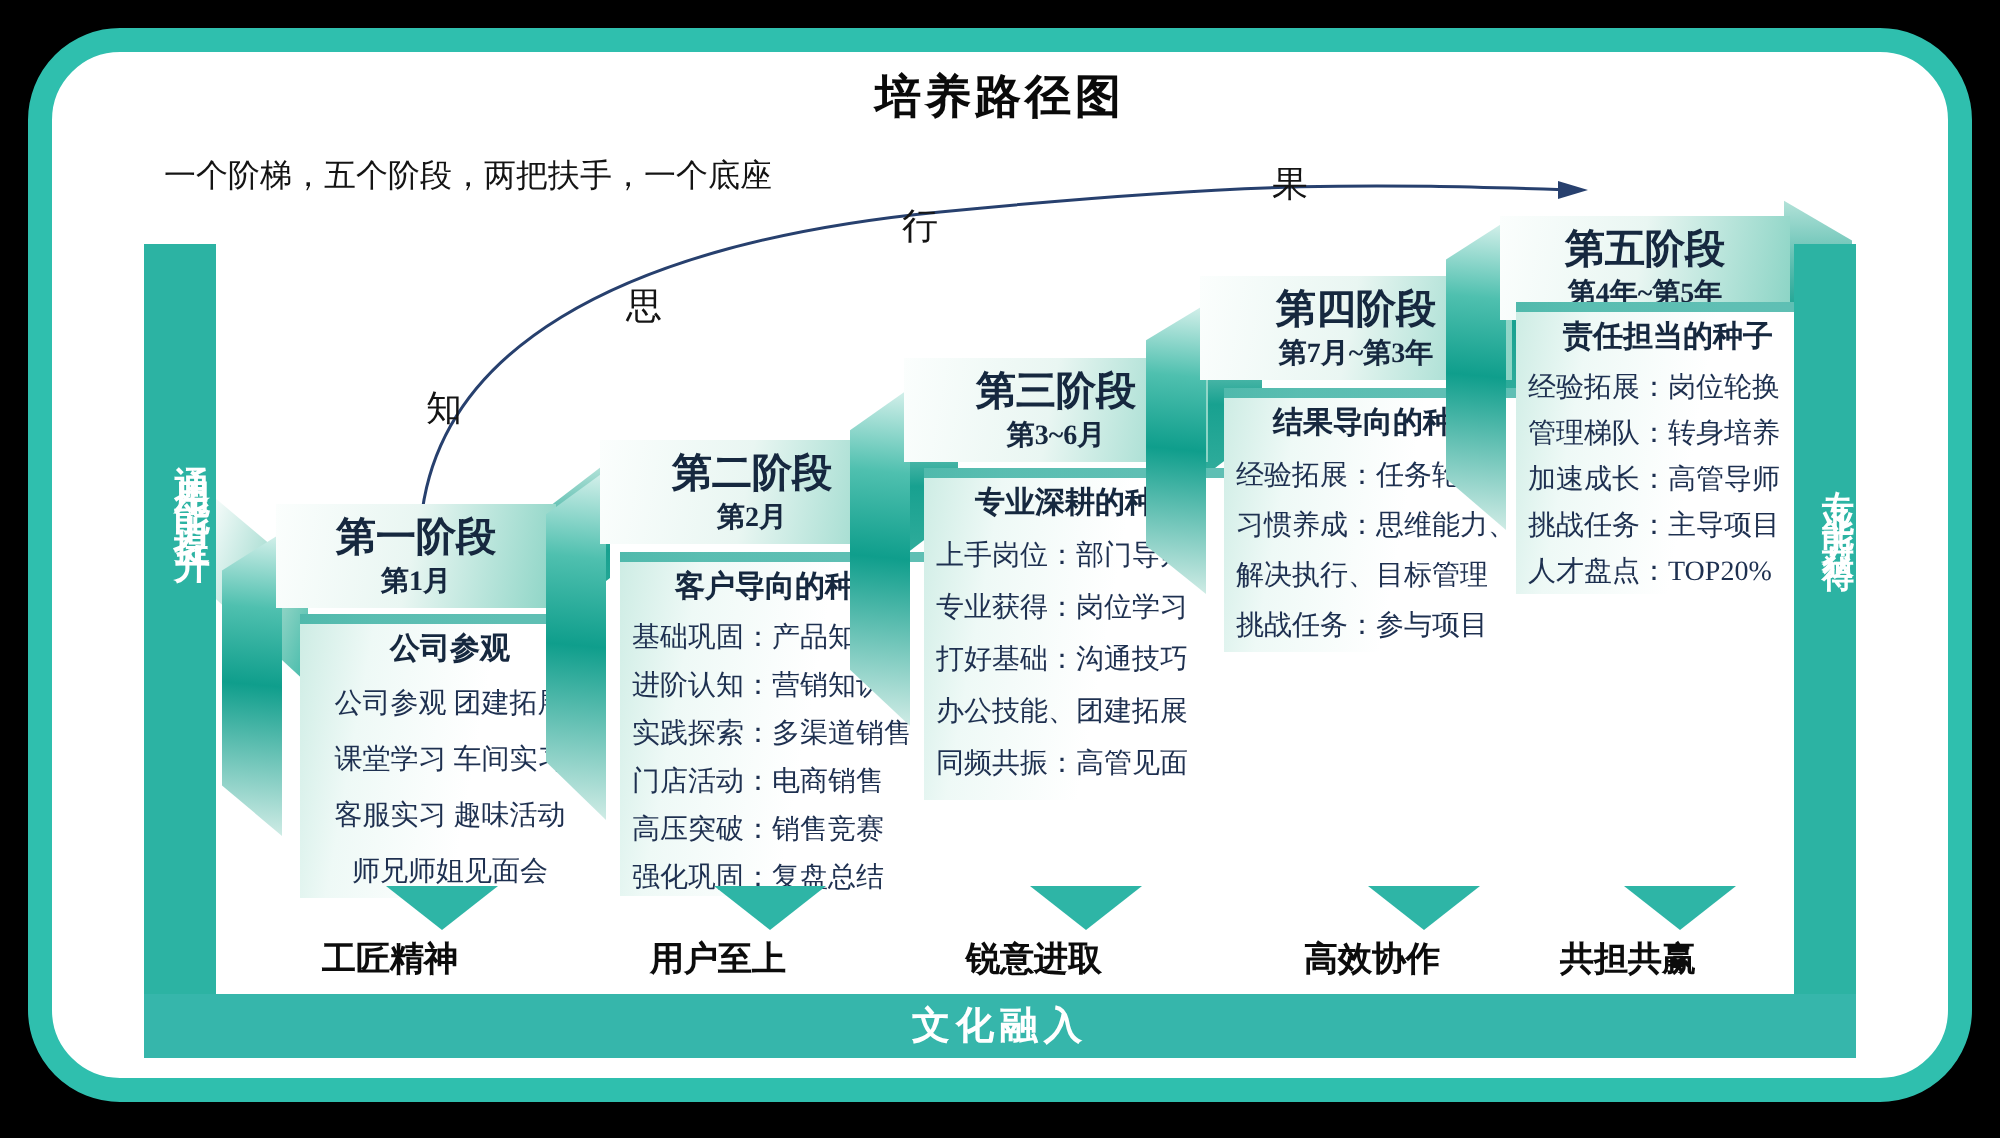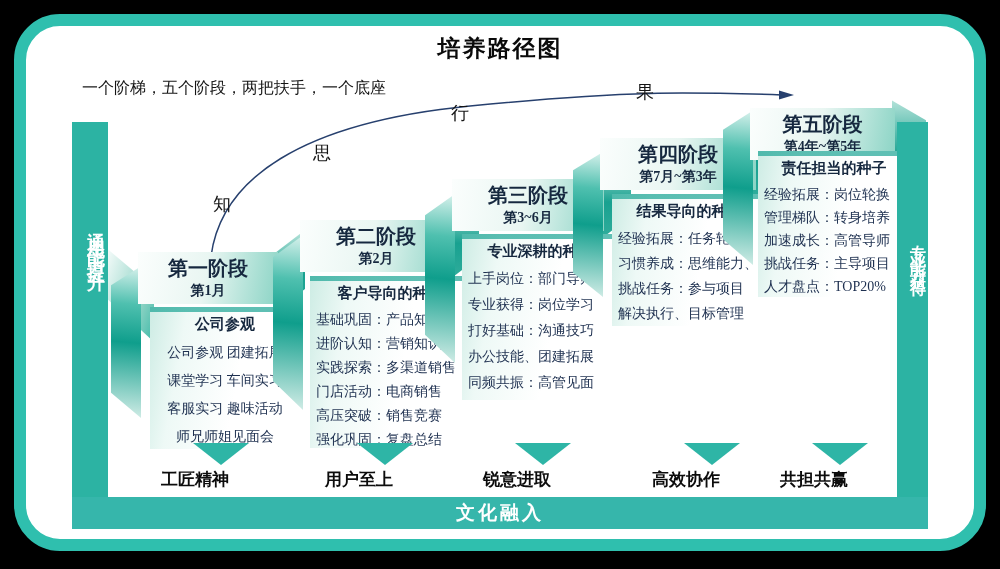--- a/index.html
+++ b/index.html
@@ -113,22 +113,22 @@
     <div class="ribbon" style="left:573px;top:146px;width:30px;height:151px;clip-path:polygon(100% 4%,100% 100%,0 84%,0 16%);background:linear-gradient(185deg,#f0faf7 0%,#4fc0af 28%,#0f9e8c 52%,#d5eee8 100%);"></div>
     <div class="fold" style="left:753px;top:116px;width:30px;height:82px;clip-path:polygon(0 28%,100% 0,100% 72%,0 100%);background:linear-gradient(180deg,#bfe7de 0%,#18a190 55%,#31ad9c 100%);"></div>
     <div class="riser" style="left:600px;top:138px;width:156px;">
       <div class="stage-title">第四阶段</div>
       <div class="stage-period">第7月~第3年</div>
     </div>
     <div class="content" style="left:612px;top:194px;width:152px;height:132px;--lh:25px;">
       <div class="seed">结果导向的种子</div>
       <div class="item">经验拓展：任务轮换</div>
       <div class="item">习惯养成：思维能力、</div>
+      <div class="item">解决执行、目标管理</div>
       <div class="item">挑战任务：参与项目</div>
-      <div class="item">解决执行、目标管理</div>
     </div>
     <div class="tri" style="left:684px;"></div>
     <div class="culture" style="left:652px;">高效协作</div>
   </div>
 
   <div>
     <div class="ribbon" style="left:723px;top:104px;width:30px;height:161px;clip-path:polygon(100% 4%,100% 100%,0 84%,0 16%);background:linear-gradient(185deg,#f0faf7 0%,#4fc0af 28%,#0f9e8c 52%,#d5eee8 100%);"></div>
     <div class="fold" style="left:892px;top:96px;width:34px;height:110px;clip-path:polygon(0 4%,100% 22%,100% 100%,0 78%);background:linear-gradient(180deg,#bfe7de 0%,#18a190 55%,#31ad9c 100%);"></div>
     <div class="riser" style="left:750px;top:96px;width:145px;margin-top:12px;">
       <div class="stage-title">第五阶段</div>

